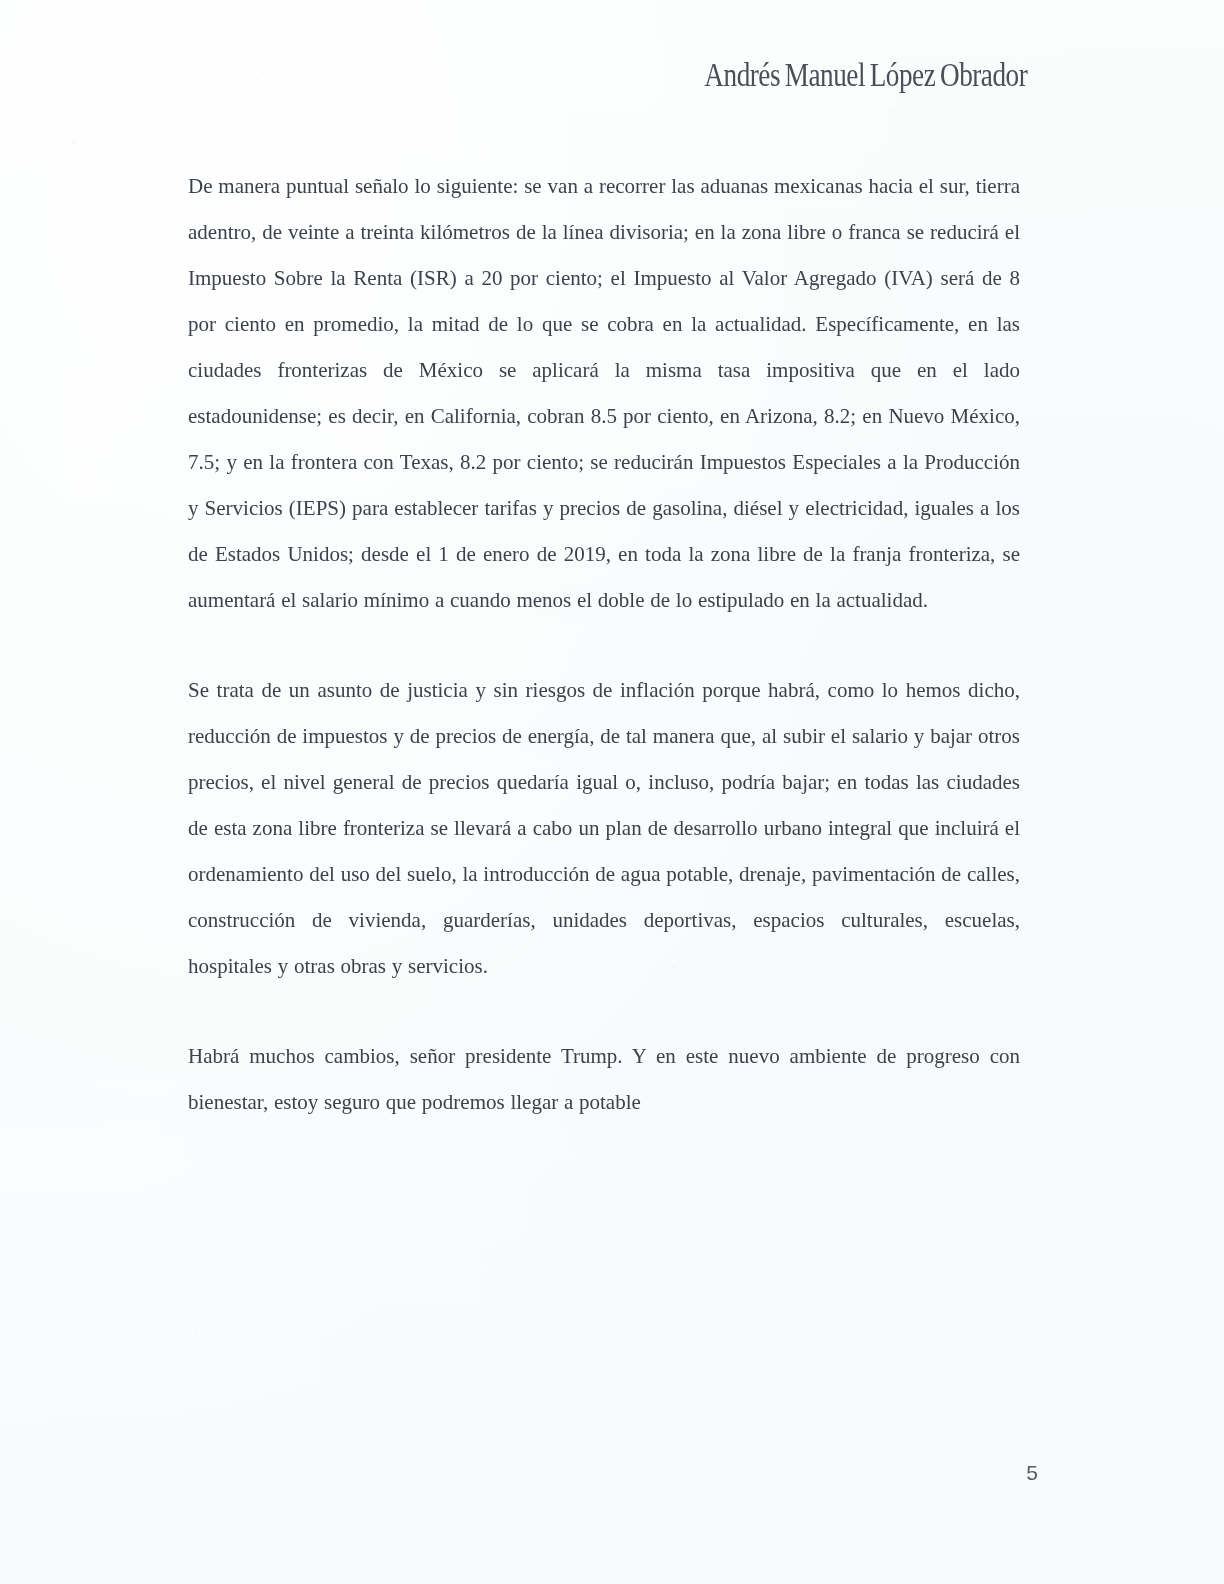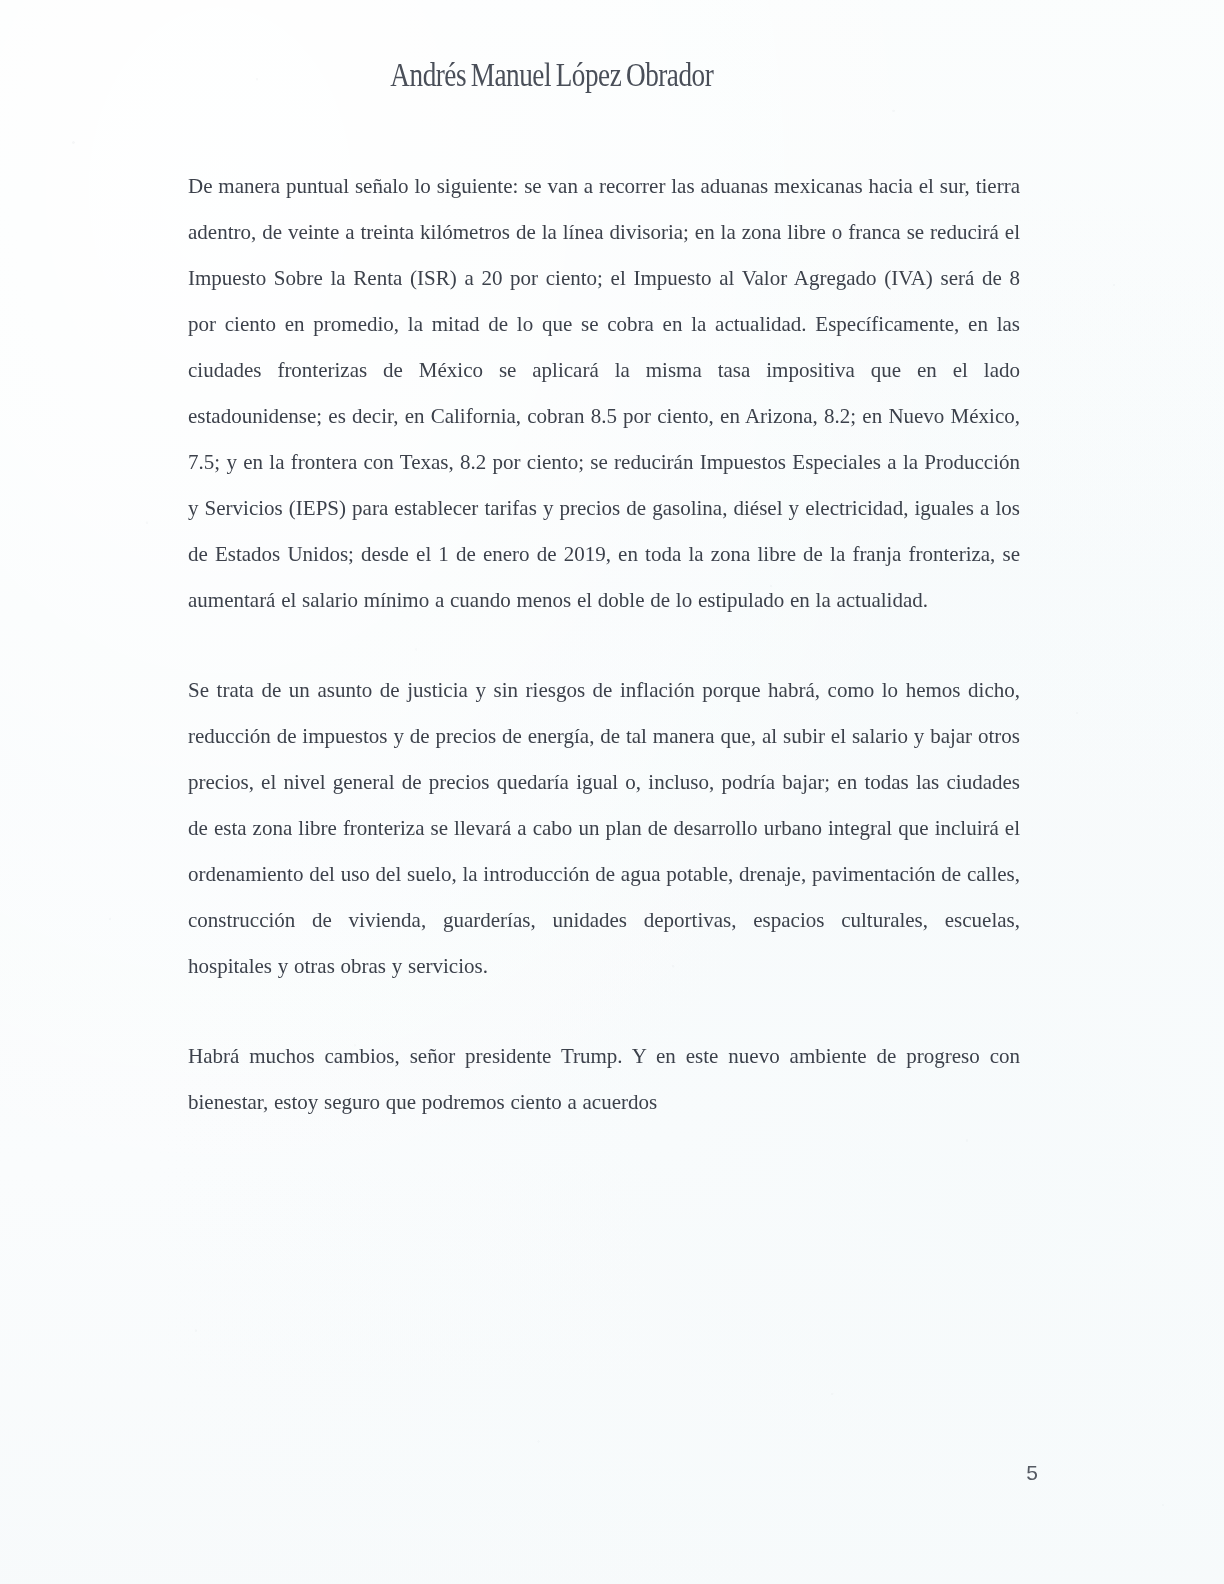--- a/index.html
+++ b/index.html
@@ -51,23 +51,23 @@
       radial-gradient(circle at 16% 84%, rgba(150,160,170,.11) 0 1px,   transparent 1.4px),
       radial-gradient(circle at 44% 91%, rgba(150,160,170,.09) 0 1px,   transparent 1.3px),
       radial-gradient(circle at 68% 88%, rgba(150,160,170,.10) 0 1px,   transparent 1.4px),
       radial-gradient(circle at 95% 95%, rgba(150,160,170,.09) 0 1px,   transparent 1.3px);
   }
 
   
   .letterhead {
     position: absolute;
     top: 58px;
-    left: 18px;
+    left: 0;
     width: 1068px;
-    text-align: center;
+    text-align: right;
   }
 
   .letterhead-name {
     display: inline-block;
     font-family: "Liberation Serif", "DejaVu Serif", serif;
     font-size: 34px;
     line-height: 1;
     color: #4a4f59;
     letter-spacing: -0.6px;
     word-spacing: -2px;
@@ -127,19 +127,19 @@
   <header class="letterhead">
     <div class="letterhead-name">Andrés Manuel López Obrador</div>
   </header>
 
   <main class="body-column">
 
     <p class="para">De manera puntual señalo lo siguiente: se van a recorrer las aduanas mexicanas hacia el sur, tierra adentro, de veinte a treinta kilómetros de la línea divisoria; en la zona libre o franca se reducirá el Impuesto Sobre la Renta (ISR) a 20 por ciento; el Impuesto al Valor Agregado (IVA) será de 8 por ciento en promedio, la mitad de lo que se cobra en la actualidad. Específicamente, en las ciudades fronterizas de México se aplicará la misma tasa impositiva que en el lado estadounidense; es decir, en California, cobran 8.5 por ciento, en Arizona, 8.2; en Nuevo México, 7.5; y en la frontera con Texas, 8.2 por ciento; se reducirán Impuestos Especiales a la Producción y Servicios (IEPS) para establecer tarifas y precios de gasolina, diésel y electricidad, iguales a los de Estados Unidos; desde el 1 de enero de 2019, en toda la zona libre de la franja fronteriza, se aumentará el salario mínimo a cuando menos el doble de lo estipulado en la actualidad.</p>
 
     <p class="para">Se trata de un asunto de justicia y sin riesgos de inflación porque habrá, como lo hemos dicho, reducción de impuestos y de precios de energía, de tal manera que, al subir el salario y bajar otros precios, el nivel general de precios quedaría igual o, incluso, podría bajar; en todas las ciudades de esta zona libre fronteriza se llevará a cabo un plan de desarrollo urbano integral que incluirá el ordenamiento del uso del suelo, la introducción de agua potable, drenaje, pavimentación de calles, construcción de vivienda, guarderías, unidades deportivas, espacios culturales, escuelas, hospitales y otras obras y servicios.</p>
 
-    <p class="para para--continued">Habrá muchos cambios, señor presidente Trump. Y en este nuevo ambiente de progreso con bienestar, estoy seguro que podremos ciento a acuerdos</p>
+    <p class="para para--continued">Habrá muchos cambios, señor presidente Trump. Y en este nuevo ambiente de progreso con bienestar, estoy seguro que podremos llegar a potable</p>
 
   </main>
 
   <div class="folio">5</div>
 
 </div>
 
 </body></html>

